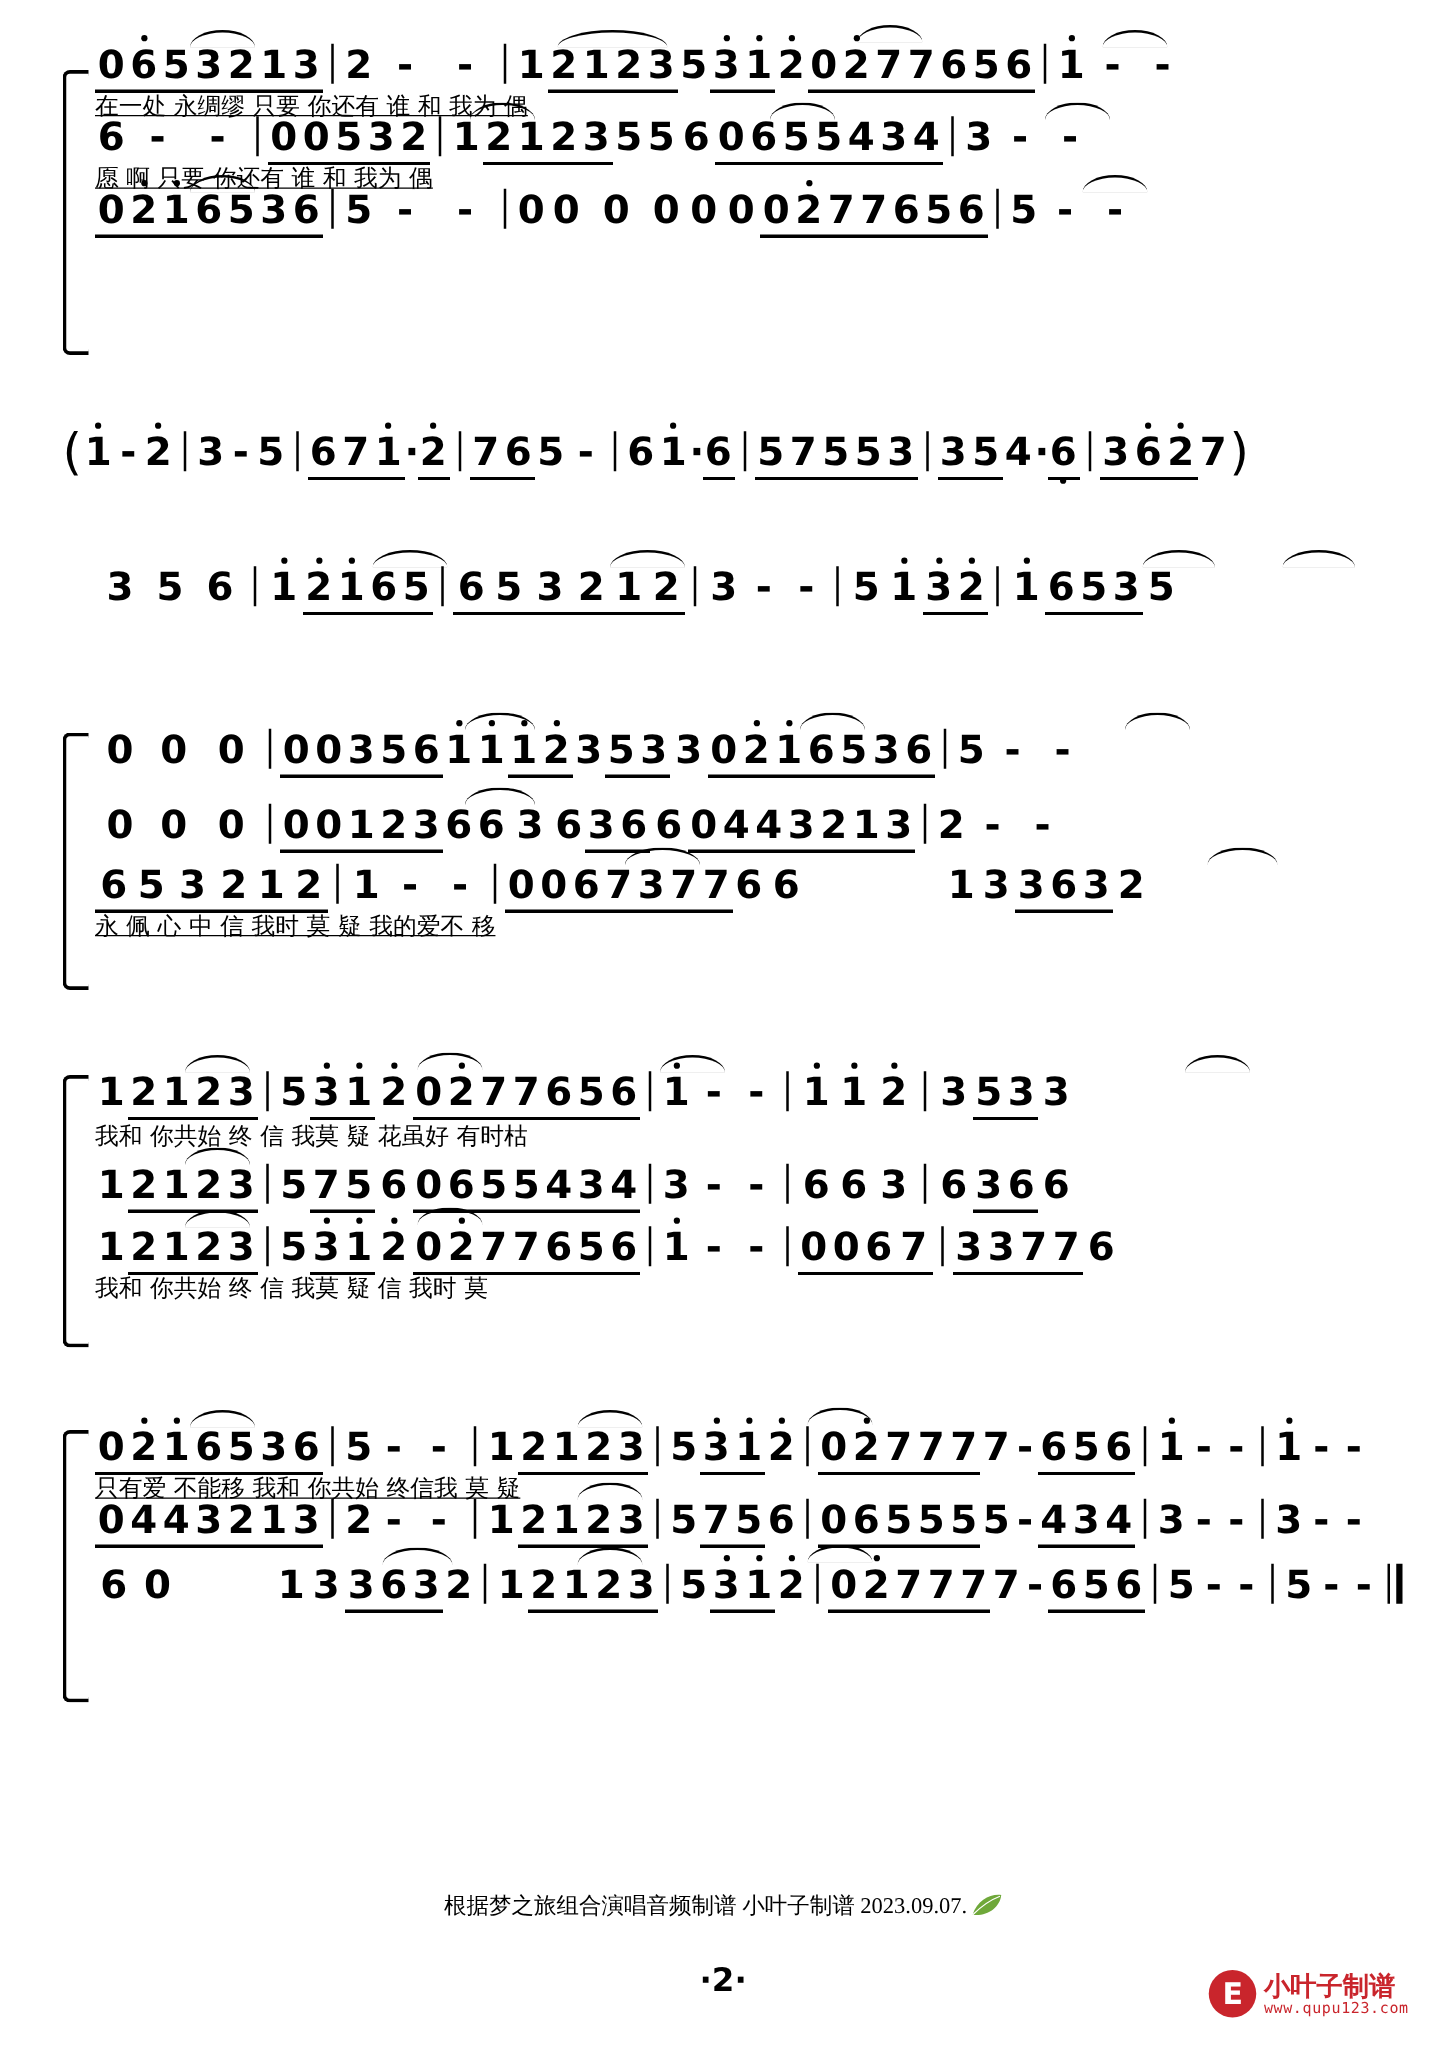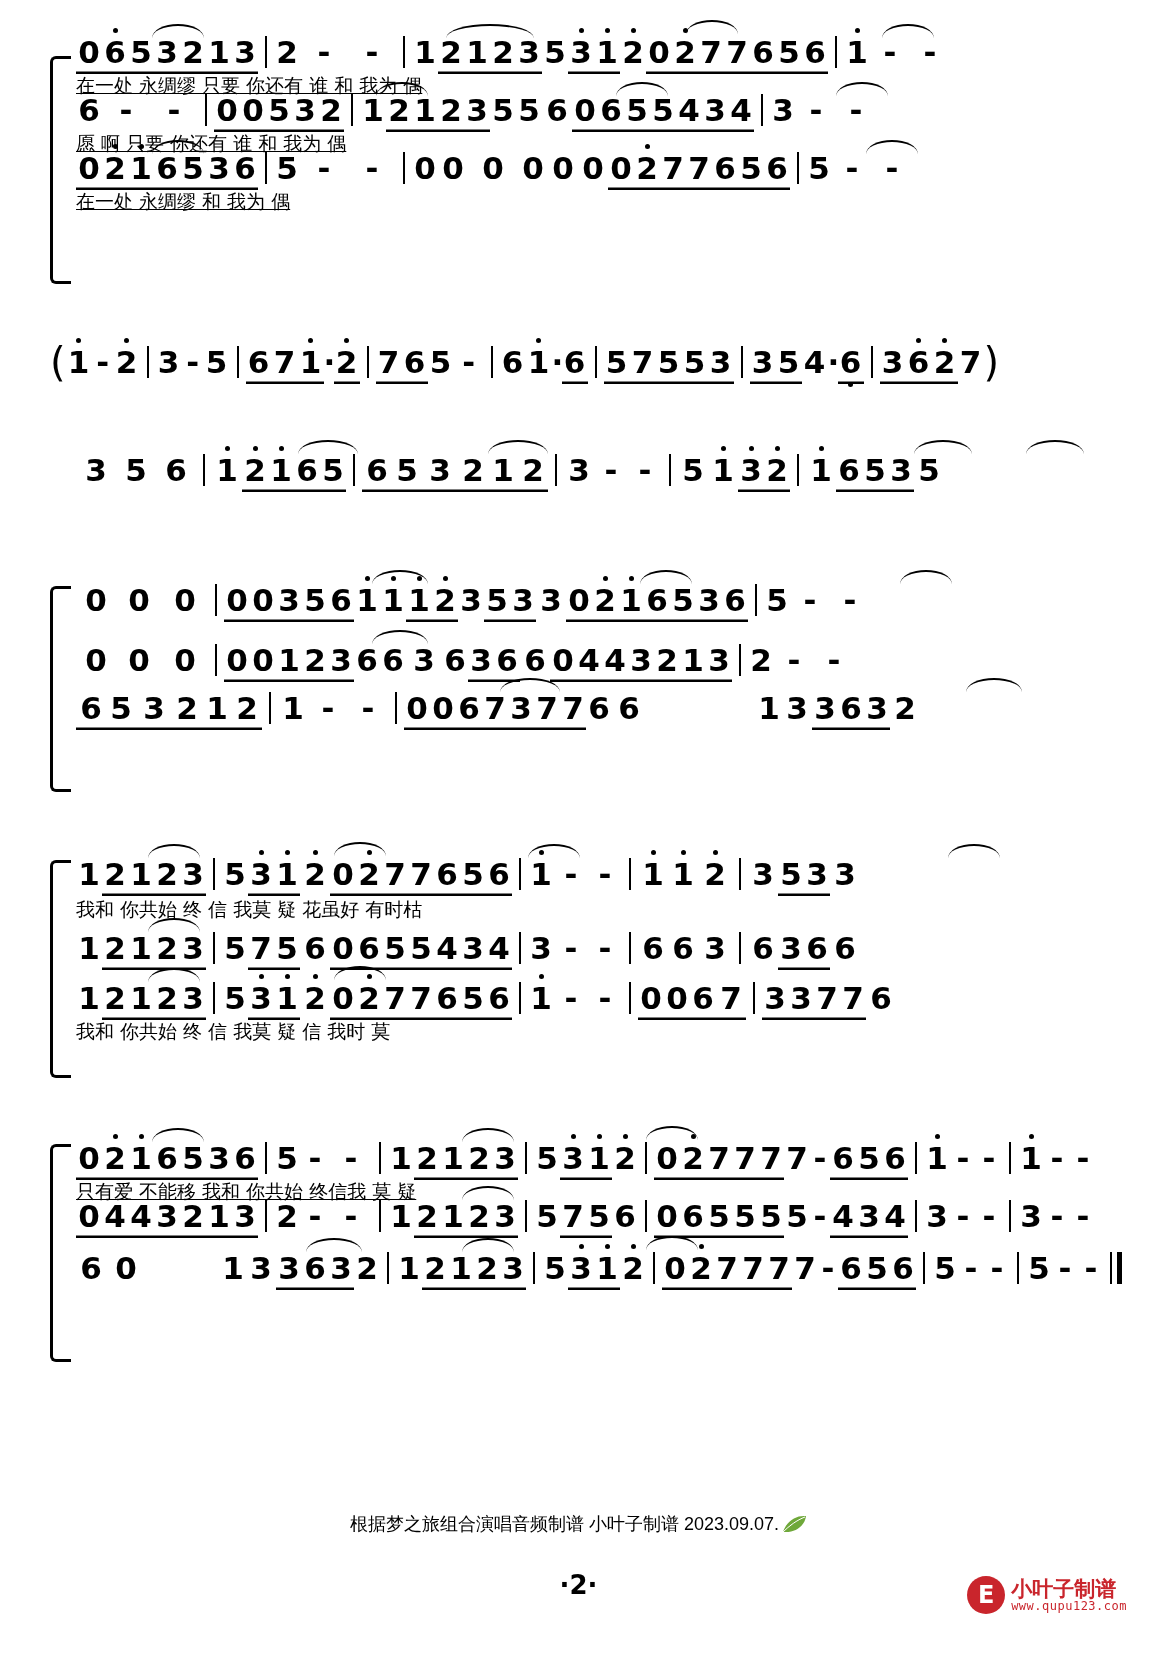--- a/index.html
+++ b/index.html
@@ -154,21 +154,21 @@
     vertical-align: -3px;
   }
 
   
   .credit {
     position: absolute;
     left: 0;
     right: 0;
     top: 1512px;
     text-align: center;
-    font-family: Liberation Sans, sans-serif;
+    font-family: Liberation Serif, serif;
     font-size: 18px;
   }
   .leaf {
     display: inline-block;
     width: 26px;
     height: 20px;
     vertical-align: -4px;
     margin-left: 2px;
   }
   .pagenum {
@@ -247,21 +247,20 @@
         </div>
         <div class="lyric">愿          啊  只要  你还有 谁 和 我为   偶</div>
       </div>
 
       <div class="line with-lyric" style="margin-top:6px;">
         <div class="notes">
           <span class="n u1" style="width:26px">0</span><span class="n u1 hi" style="width:26px">2</span><span class="n u1 hi" style="width:26px">1</span><span class="n u1" style="width:26px">6</span><span class="n u1" style="width:26px">5</span><span class="n u1" style="width:26px">3</span><span class="n u1" style="width:26px">6</span><span class="bar"></span><span class="n" style="width:26px">5</span><span class="dash" style="width:48px">-</span><span class="dash" style="width:48px">-</span><span class="bar"></span><span class="n" style="width:26px">0</span><span class="n" style="width:30px">0</span><span class="n" style="width:50px">0</span><span class="n" style="width:30px">0</span><span class="n" style="width:30px">0</span><span class="n" style="width:30px">0</span><span class="n u1" style="width:26px">0</span><span class="n u1 hi" style="width:26px">2</span><span class="n u1" style="width:26px">7</span><span class="n u1" style="width:26px">7</span><span class="n u1" style="width:26px">6</span><span class="n u1" style="width:26px">5</span><span class="n u1" style="width:26px">6</span><span class="bar"></span><span class="n" style="width:26px">5</span><span class="dash" style="width:40px">-</span><span class="dash" style="width:40px">-</span>
           <span class="slur" style="left:76px;top:-6px;width:52px;"></span>
           <span class="slur" style="left:790px;top:-6px;width:52px;"></span>
         </div>
-        <div class="lyric">在一处 永绸缪              和 我为   偶</div>
       </div>
 
     </div>
   </div>
 
   <div class="system" style="height:90px;margin-top:40px;">
     <div class="staffwrap" style="padding-left:0;">
       <div class="line">
         <div class="notes" style="font-size:31px;">
           <span class="paren">(</span><span class="n hi" style="width:26px">1</span><span class="dash" style="width:22px">-</span><span class="n hi" style="width:26px">2</span><span class="bar"></span><span class="n" style="width:26px">3</span><span class="dash" style="width:22px">-</span><span class="n" style="width:26px">5</span><span class="bar"></span><span class="n u1" style="width:26px">6</span><span class="n u1" style="width:26px">7</span><span class="n u1 hi" style="width:26px">1</span><span class="dot-aug">·</span><span class="n u1 hi" style="width:26px">2</span><span class="bar"></span><span class="n u1" style="width:26px">7</span><span class="n u1" style="width:26px">6</span><span class="n" style="width:26px">5</span><span class="dash" style="width:30px">-</span><span class="bar"></span><span class="n" style="width:26px">6</span><span class="n hi" style="width:26px">1</span><span class="dot-aug">·</span><span class="n u1" style="width:26px">6</span><span class="bar"></span><span class="n u1" style="width:26px">5</span><span class="n u1" style="width:26px">7</span><span class="n u1" style="width:26px">5</span><span class="n u1" style="width:26px">5</span><span class="n u1" style="width:26px">3</span><span class="bar"></span><span class="n u1" style="width:26px">3</span><span class="n u1" style="width:26px">5</span><span class="n" style="width:26px">4</span><span class="dot-aug">·</span><span class="n u1 lo" style="width:26px">6</span><span class="bar"></span><span class="n u1" style="width:26px">3</span><span class="n u1 hi" style="width:26px">6</span><span class="n u1 hi" style="width:26px">2</span><span class="n" style="width:26px">7</span><span class="paren">)</span>
@@ -303,20 +302,21 @@
           <span class="slur" style="left:296px;top:-8px;width:56px;"></span>
         </div>
       </div>
 
       <div class="line with-lyric" style="margin-top:2px;">
         <div class="notes">
           <span class="n u1" style="width:30px">6</span><span class="n u1" style="width:30px">5</span><span class="n u1" style="width:36px">3</span><span class="n u1" style="width:30px">2</span><span class="n u1" style="width:30px">1</span><span class="n u1" style="width:30px">2</span><span class="bar"></span><span class="n" style="width:30px">1</span><span class="dash" style="width:40px">-</span><span class="dash" style="width:40px">-</span><span class="bar"></span><span class="n u1" style="width:26px">0</span><span class="n u1" style="width:26px">0</span><span class="n u1" style="width:26px">6</span><span class="n u1" style="width:26px">7</span><span class="n u1" style="width:26px">3</span><span class="n u1" style="width:26px">7</span><span class="n u1" style="width:26px">7</span><span class="n" style="width:26px">6</span><span class="n" style="width:34px">6</span><span class="n" style="width:110px"></span><span class="n" style="width:26px">1</span><span class="n" style="width:30px">3</span><span class="n u1" style="width:26px">3</span><span class="n u1" style="width:26px">6</span><span class="n u1" style="width:26px">3</span><span class="n" style="width:30px">2</span>
           <span class="slur" style="left:424px;top:-8px;width:60px;"></span>
           <span class="slur" style="left:890px;top:-8px;width:56px;"></span>
         </div>
+        <div class="lyric">永 佩 心 中      信 我时 莫 疑    我的爱不 移</div>
       </div>
 
     </div>
   </div>
 
   <div class="system" style="height:250px;margin-top:34px;">
     <div class="brace" style="top:8px;height:212px;"></div>
     <div class="staffwrap">
 
       <div class="line" style="height:46px;">

